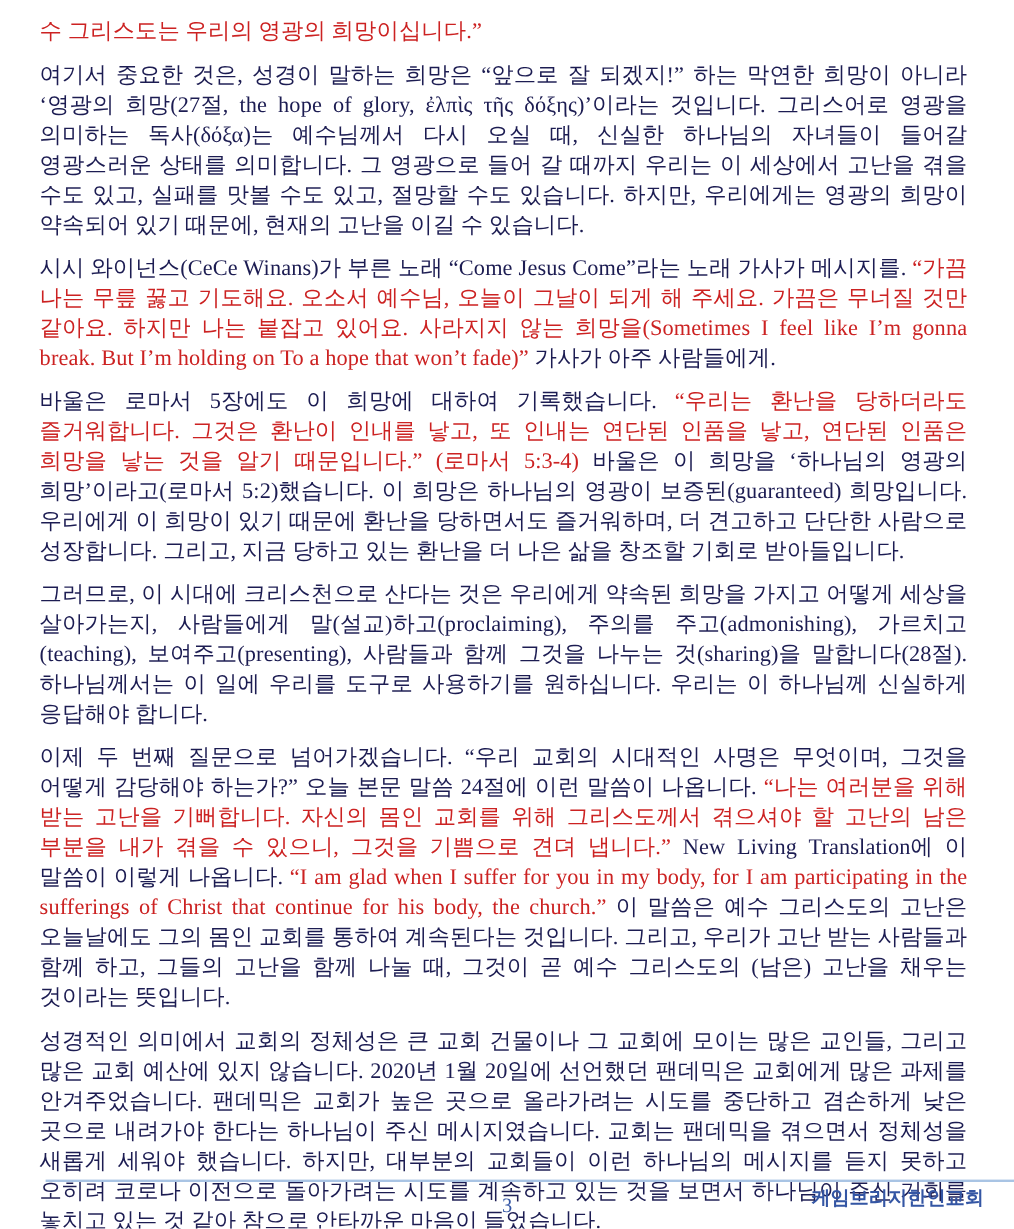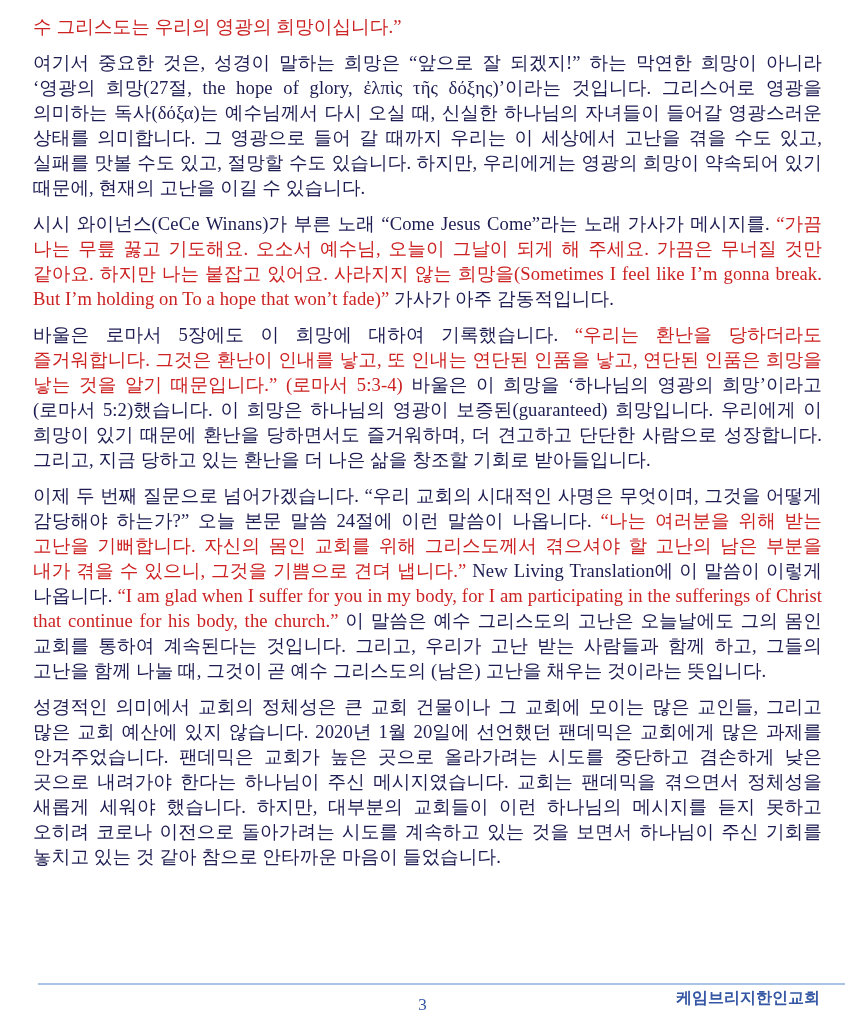--- a/index.html
+++ b/index.html
@@ -15,21 +15,21 @@
     overflow: hidden;
     font-family: "Liberation Serif", "DejaVu Serif", serif;
   }
   .content {
     position: absolute;
     left: 33px;
     right: 23px;
     top: 14px;
   }
   p.para {
-    margin: 0 0 11px 0;
+    margin: 0 16px 11px 0;
     font-size: 18.6px;
     line-height: 25px;
     text-align: justify;
     color: var(--text-color, #1c1c52);
     letter-spacing: 0.1px;
     word-break: keep-all;
   }
   p.para span.red   { color: var(--red-color, #cc2222); }
   p.para span.normal{ color: var(--text-color, #1c1c52); }
   .footer-rule {
@@ -61,22 +61,23 @@
 </style>
 </head>
 <body>
 
 <div class="page">
 
   <div class="content">
     <div id="paragraphs">
         <p class="para"><span class="red">수 그리스도는 우리의 영광의 희망이십니다.”</span></p>
         <p class="para"><span class="normal">여기서 중요한 것은, 성경이 말하는 희망은 “앞으로 잘 되겠지!” 하는 막연한 희망이 아니라 ‘영광의 희망(27절, the hope of glory, ἐλπὶς τῆς δόξης)’이라는 것입니다. 그리스어로 영광을 의미하는 독사(δόξα)는 예수님께서 다시 오실 때, 신실한 하나님의 자녀들이 들어갈 영광스러운 상태를 의미합니다. 그 영광으로 들어 갈 때까지 우리는 이 세상에서 고난을 겪을 수도 있고, 실패를 맛볼 수도 있고, 절망할 수도 있습니다. 하지만, 우리에게는 영광의 희망이 약속되어 있기 때문에, 현재의 고난을 이길 수 있습니다.</span></p>
-        <p class="para"><span class="normal">시시 와이넌스(CeCe Winans)가 부른 노래 “Come Jesus Come”라는 노래 가사가 메시지를. </span><span class="red">“가끔 나는 무릎 꿇고 기도해요. 오소서 예수님, 오늘이 그날이 되게 해 주세요. 가끔은 무너질 것만 같아요. 하지만 나는 붙잡고 있어요. 사라지지 않는 희망을(Sometimes I feel like I’m gonna break. But I’m holding on To a hope that won’t fade)”</span><span class="normal"> 가사가 아주 감동적입니다.</span></p>
+        <p class="para"><span class="normal">시시 와이넌스(CeCe Winans)가 부른 노래 “Come Jesus Come”라는 노래 가사가 메시지를. </span><span class="red">“가끔 나는 무릎 꿇고 기도해요. 오소서 예수님, 오늘이 그날이 되게 해 주세요. 가끔은 무너질 것만 같아요. 하지만 나는 붙잡고 있어요. 사라지지 않는 희망을(Sometimes I feel like I’m gonna break. But I’m holding on To a hope that won’t fade)”</span><span class="normal"> 가사가 아주 사람들에게.</span></p>
         <p class="para"><span class="normal">바울은 로마서 5장에도 이 희망에 대하여 기록했습니다. </span><span class="red">“우리는 환난을 당하더라도 즐거워합니다. 그것은 환난이 인내를 낳고, 또 인내는 연단된 인품을 낳고, 연단된 인품은 희망을 낳는 것을 알기 때문입니다.” (로마서 5:3-4)</span><span class="normal"> 바울은 이 희망을 ‘하나님의 영광의 희망’이라고(로마서 5:2)했습니다. 이 희망은 하나님의 영광이 보증된(guaranteed) 희망입니다. 우리에게 이 희망이 있기 때문에 환난을 당하면서도 즐거워하며, 더 견고하고 단단한 사람으로 성장합니다. 그리고, 지금 당하고 있는 환난을 더 나은 삶을 창조할 기회로 받아들입니다.</span></p>
+        <p class="para"><span class="normal">그러므로, 이 시대에 크리스천으로 산다는 것은 우리에게 약속된 희망을 가지고 어떻게 세상을 살아가는지, 사람들에게 말(설교)하고(proclaiming), 주의를 주고(admonishing), 가르치고(teaching), 보여주고(presenting), 사람들과 함께 그것을 나누는 것(sharing)을 말합니다(28절). 하나님께서는 이 일에 우리를 도구로 사용하기를 원하십니다. 우리는 이 하나님께 신실하게 응답해야 합니다.</span></p>
         <p class="para"><span class="normal">이제 두 번째 질문으로 넘어가겠습니다. “우리 교회의 시대적인 사명은 무엇이며, 그것을 어떻게 감당해야 하는가?” 오늘 본문 말씀 24절에 이런 말씀이 나옵니다. </span><span class="red">“나는 여러분을 위해 받는 고난을 기뻐합니다. 자신의 몸인 교회를 위해 그리스도께서 겪으셔야 할 고난의 남은 부분을 내가 겪을 수 있으니, 그것을 기쁨으로 견뎌 냅니다.”</span><span class="normal"> New Living Translation에 이 말씀이 이렇게 나옵니다. </span><span class="red">“I am glad when I suffer for you in my body, for I am participating in the sufferings of Christ that continue for his body, the church.”</span><span class="normal"> 이 말씀은 예수 그리스도의 고난은 오늘날에도 그의 몸인 교회를 통하여 계속된다는 것입니다. 그리고, 우리가 고난 받는 사람들과 함께 하고, 그들의 고난을 함께 나눌 때, 그것이 곧 예수 그리스도의 (남은) 고난을 채우는 것이라는 뜻입니다.</span></p>
         <p class="para"><span class="normal">성경적인 의미에서 교회의 정체성은 큰 교회 건물이나 그 교회에 모이는 많은 교인들, 그리고 많은 교회 예산에 있지 않습니다. 2020년 1월 20일에 선언했던 팬데믹은 교회에게 많은 과제를 안겨주었습니다. 팬데믹은 교회가 높은 곳으로 올라가려는 시도를 중단하고 겸손하게 낮은 곳으로 내려가야 한다는 하나님이 주신 메시지였습니다. 교회는 팬데믹을 겪으면서 정체성을 새롭게 세워야 했습니다. 하지만, 대부분의 교회들이 이런 하나님의 메시지를 듣지 못하고 오히려 코로나 이전으로 돌아가려는 시도를 계속하고 있는 것을 보면서 하나님이 주신 기회를 놓치고 있는 것 같아 참으로 안타까운 마음이 들었습니다.</span></p>
       </div>
   </div>
 
   <div class="footer-rule"></div>
   <div class="footer-church">케임브리지한인교회</div>
   <div class="footer-page">3</div>
 
 </div>

